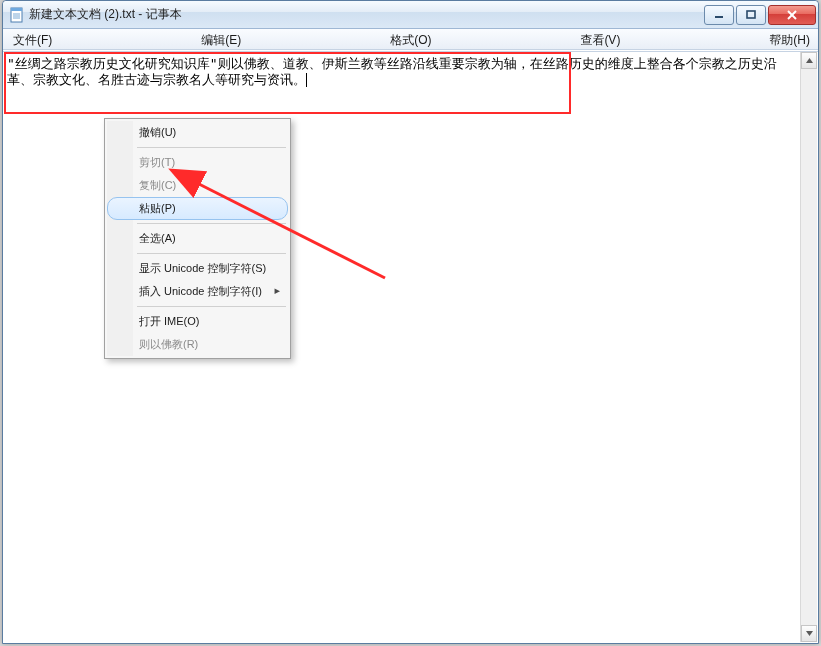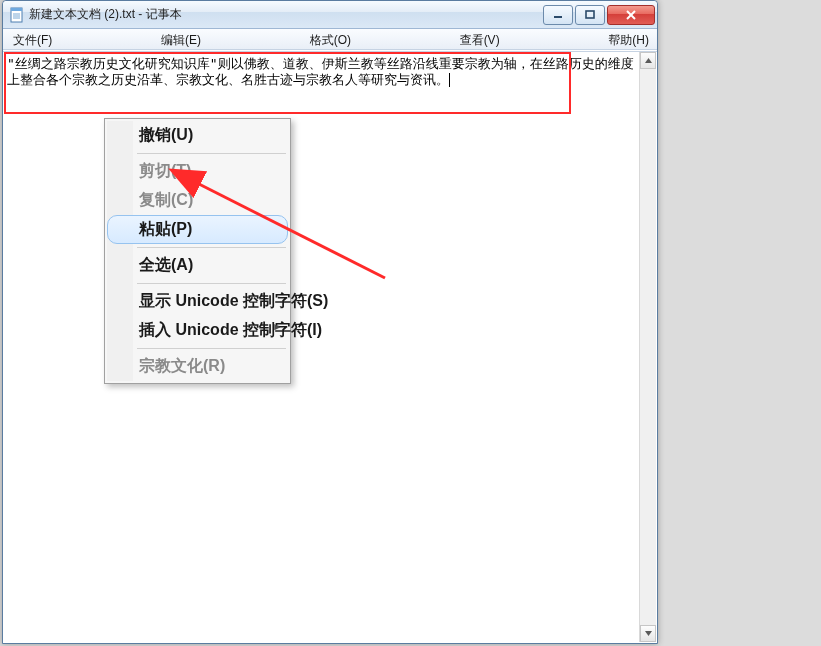--- a/index.html
+++ b/index.html
@@ -1,37 +1,37 @@
 <!DOCTYPE html>
 <html><head>
 <meta charset="utf-8">
 <style>
   * { box-sizing: border-box; margin: 0; padding: 0; }
   html, body { width: 821px; height: 646px; font-family: "Segoe UI", "Microsoft YaHei", sans-serif; font-size: 12px; background: #dcdcdc; overflow: hidden; }
-  .window { position: absolute; left: 2px; top: 0; width: 656px; height: 644px; border: 1px solid #5a7ca0; border-radius: 4px 4px 0 0; background: #fff; box-shadow: 0 0 6px rgba(0,0,0,.3); }
+  .window { position: absolute; left: 2px; top: 0; width: 817px; height: 644px; border: 1px solid #5a7ca0; border-radius: 4px 4px 0 0; background: #fff; box-shadow: 0 0 6px rgba(0,0,0,.3); }
   .titlebar { height: 28px; background: linear-gradient(to bottom,#f6fbff 0%,#e4edf7 40%,#cfdff0 41%,#dbe8f6 100%); border-bottom: 1px solid #9fb7d4; display: flex; align-items: center; padding: 0 2px 0 6px; border-radius: 4px 4px 0 0; }
   .titlebar .icon { width: 16px; height: 16px; margin-right: 4px; }
   .titlebar .title { flex: 1; color: #1e1e1e; font-size: 12px; }
   .win-btns { display: flex; gap: 0; }
   .win-btn { width: 30px; height: 20px; border: 1px solid #6b8aab; border-radius: 3px; display: flex; align-items: center; justify-content: center; margin-left: 2px; background: linear-gradient(to bottom,#f5faff,#d4e4f4); }
   .win-btn.close { width: 48px; background: linear-gradient(to bottom,#f39b8f 0%,#e8695f 45%,#d43f3a 46%,#e25d56 100%); border-color: #a32f2b; }
   .win-btn svg { display: block; }
   .menubar { height: 21px; background: linear-gradient(to bottom,#fafcff,#e9eff7); border-bottom: 1px solid #c6d3e3; display: flex; align-items: stretch; padding-left: 2px; justify-content: space-between; }
   .menu-item { padding: 3px 8px 0 8px; color: #1a1a1a; cursor: default; }
   .client { position: absolute; left: 0; right: 0; top: 50px; bottom: 0; background: #fff; border-top: 1px solid #c6d3e3; }
   .editor { position: absolute; left: 2px; right: 18px; top: 2px; bottom: 2px; font-family: "SimSun","NSimSun",monospace; font-size: 13px; line-height: 16px; color: #000; white-space: pre-wrap; word-break: break-all; padding: 2px 2px; }
   .highlight-box{ position:absolute; left:4px; top:52px; width:567px; height:62px; border:2px solid #ff2a2a; pointer-events:none; }
   .caret{ display:inline-block; width:1px; height:14px; background:#000; vertical-align:text-bottom; animation: blink 1s steps(1) infinite; }
   @keyframes blink{50%{opacity:0}}
   .vscroll { position: absolute; right: 1px; top: 51px; bottom: 1px; width: 17px; background: #f0f0f0; border-left: 1px solid #d9d9d9; }
   .vscroll .btn { height: 17px; background: linear-gradient(to bottom,#fdfdfd,#e6e6e6); border:1px solid #c6c6c6; display:flex;align-items:center;justify-content:center; }
   .vscroll .track { height: calc(100% - 34px); }
   .context-menu { position: absolute; left: 104px; top: 118px; width: 187px; background: #f6f6f6; border: 1px solid #a0a0a0; box-shadow: 3px 3px 6px rgba(0,0,0,.25); padding: 2px; }
   .context-menu .gutter { position:absolute; left:2px; top:2px; bottom:2px; width:26px; background:#f0f0f0; }
-  .cm-item { position:relative; padding: 4px 20px 4px 32px; color:#1a1a1a; cursor:default; font-size:16px; white-space:nowrap;font-weight:bold; }
+  .cm-item { position:relative; padding: 4px 20px 4px 32px; color:#1a1a1a; cursor:default; font-size:11px; white-space:nowrap; }
   .cm-item.disabled { color:#8a8a8a; }
   .cm-item.hover { background: linear-gradient(to bottom,#eaf4ff,#d7eaff); border:1px solid #96c3ef; border-radius:10px; padding:3px 19px 3px 31px; }
   .cm-sep { margin: 3px 2px 3px 30px; height:1px; background:#d0d0d0; }
   .cm-sub::after{ content:"▸"; position:absolute; right:8px; top:4px; color:#4a4a4a; font-size:11px;}
   .arrow { position:absolute; pointer-events:none; }
   .arrow svg { overflow: visible; }
   .notepad-icon { width:16px; height:16px; }
 </style>
 </head>
 <body>
@@ -105,21 +105,22 @@
   <div class="cm-sep"></div>
   <div class="cm-item disabled">剪切(T)</div>
   <div class="cm-item disabled">复制(C)</div>
   <div class="cm-item hover">粘贴(P)</div>
   <div class="cm-sep"></div>
   <div class="cm-item">全选(A)</div>
   <div class="cm-sep"></div>
   <div class="cm-item">显示 Unicode 控制字符(S)</div>
   <div class="cm-item cm-sub">插入 Unicode 控制字符(I)</div>
   <div class="cm-sep"></div>
-  <div class="cm-item disabled">宗教文化(R)</div>
+  <div class="cm-item">打开 IME(O)</div>
+  <div class="cm-item disabled">则以佛教(R)</div>
 </div>
 
 <div class="arrow" style="left:180px; top:170px;">
   <svg width="220" height="120">
     <defs>
       <marker id="ah" markerWidth="12" markerHeight="12" refX="2" refY="5" orient="auto">
         <polygon points="0,0 12,5 0,10" fill="#ff2a2a"></polygon>
       </marker>
     </defs>
     <line x1="205" y1="108" x2="15" y2="12" stroke="#ff2a2a" stroke-width="3" marker-end="url(#ah)"></line>

